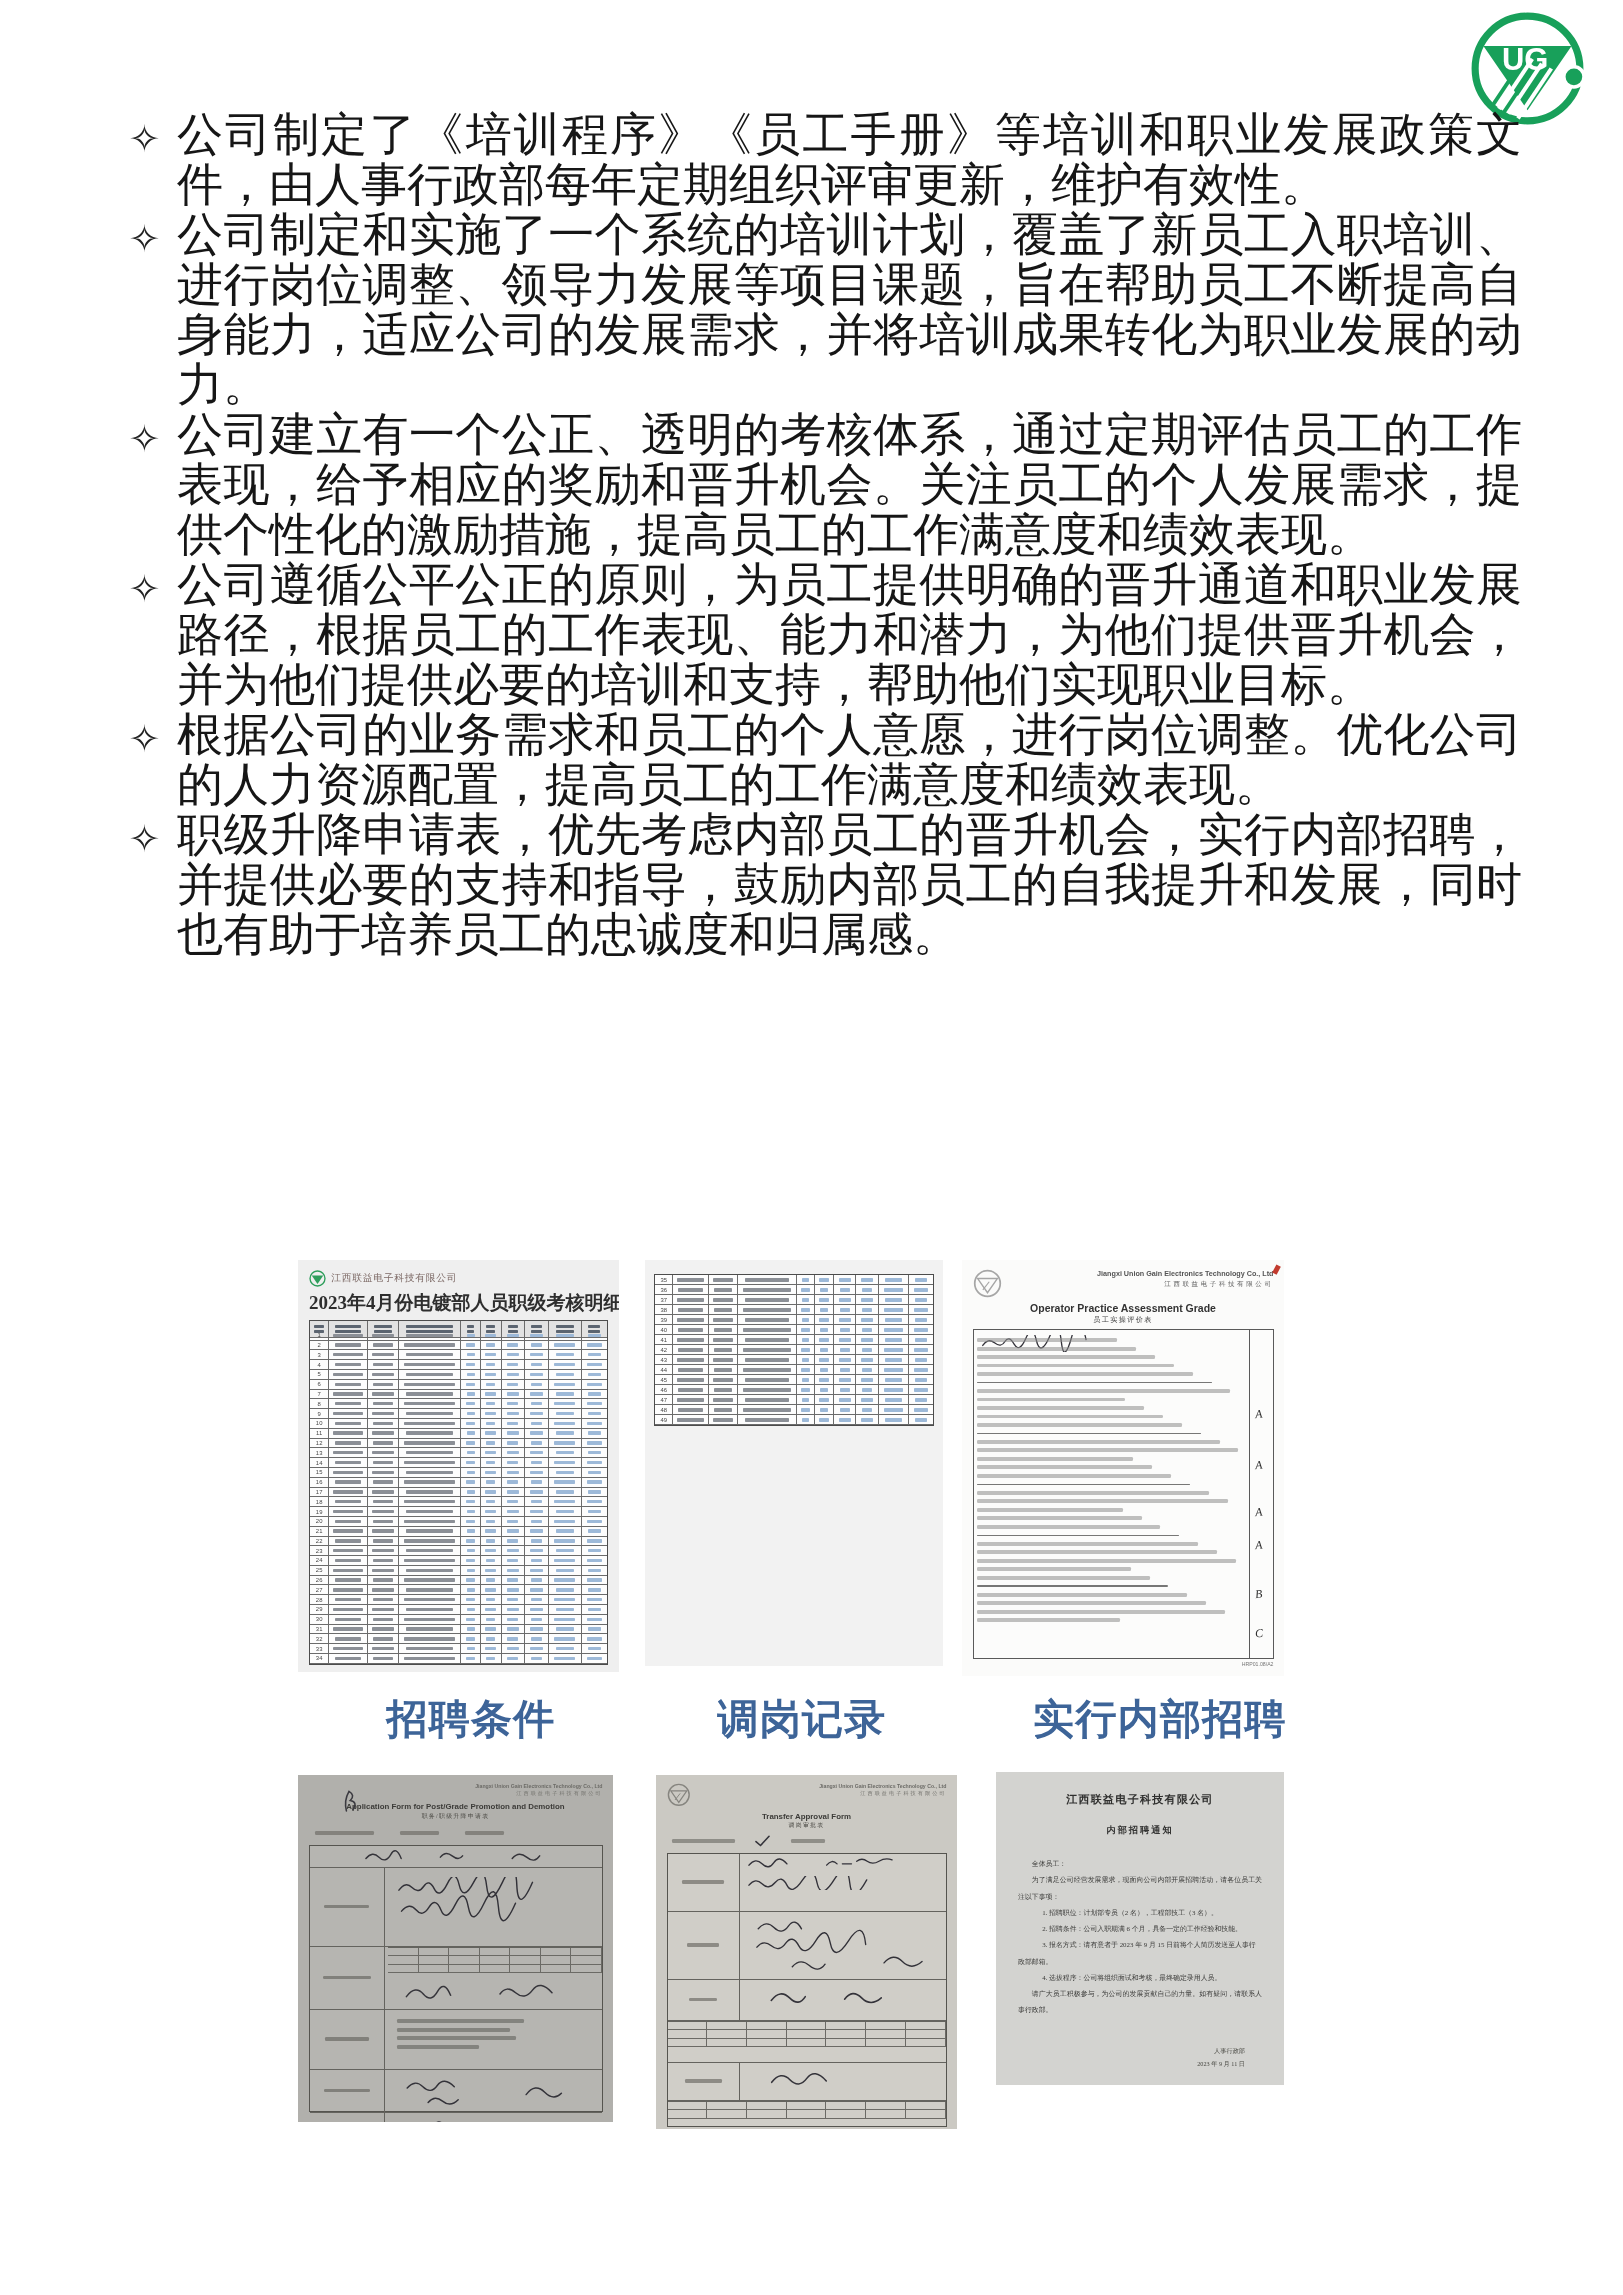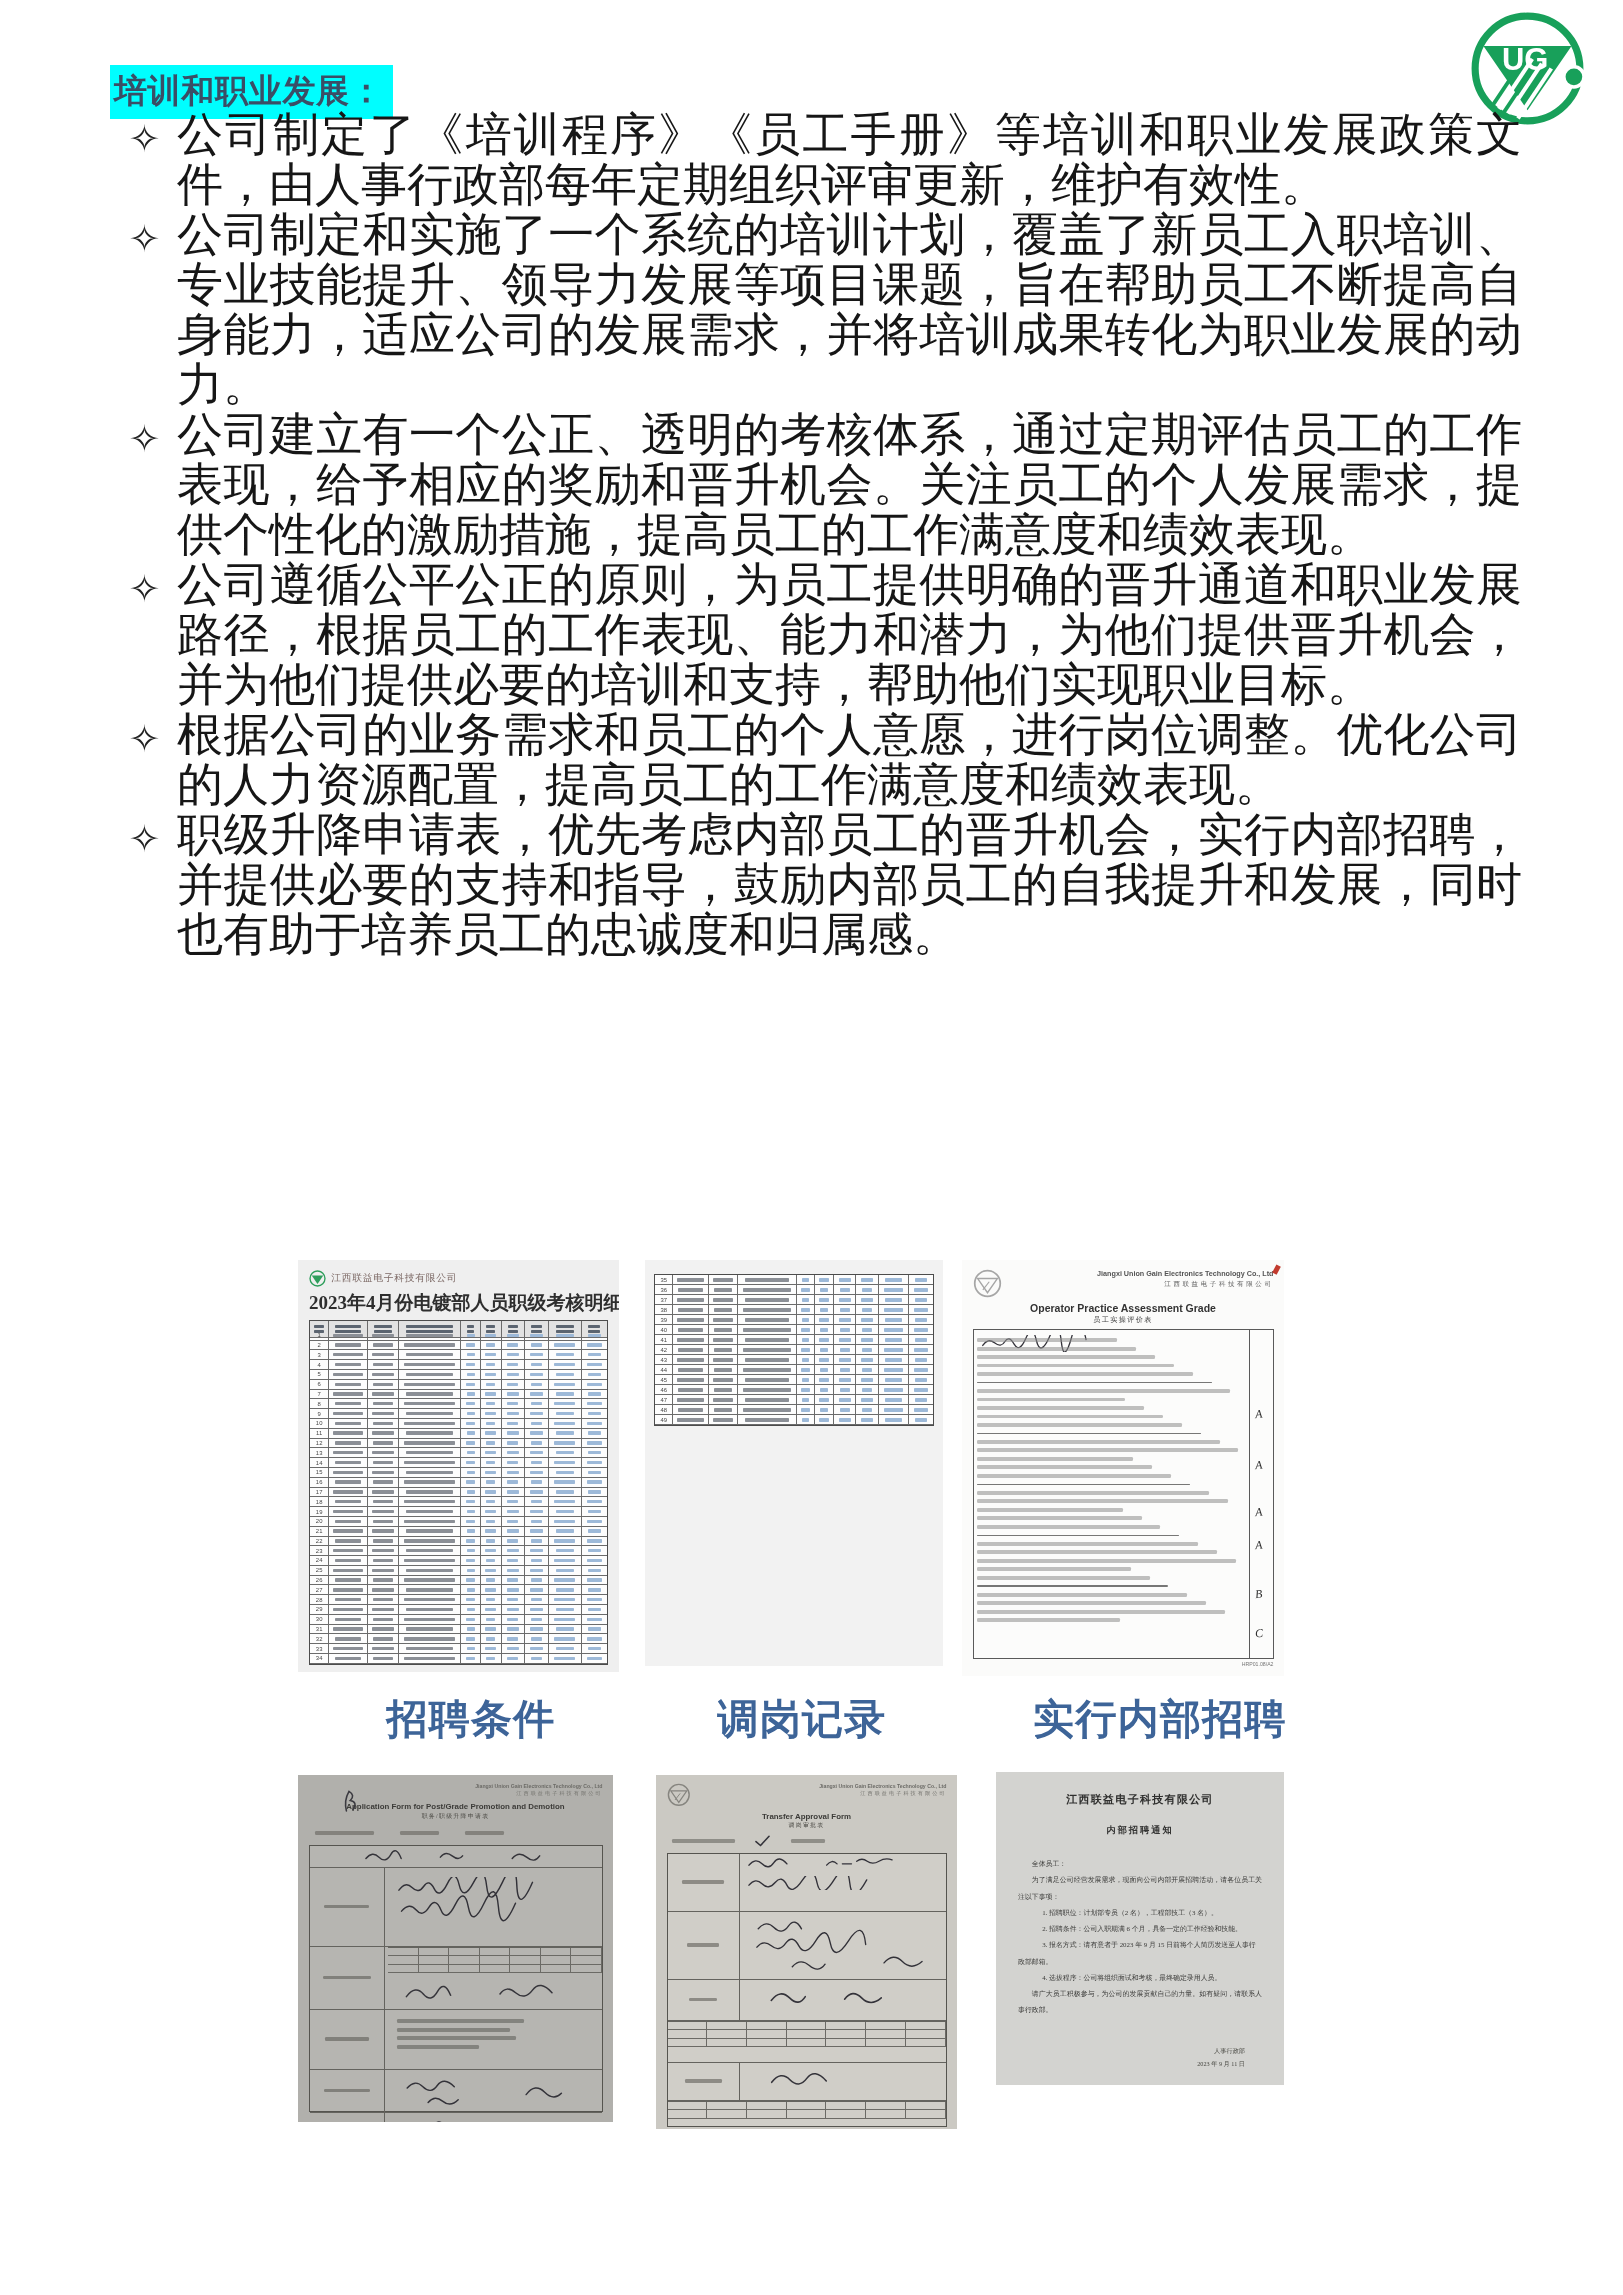--- a/index.html
+++ b/index.html
@@ -127,26 +127,25 @@
       <g stroke="#18a05a" stroke-width="3.2">
         <line x1="20" y1="82" x2="44" y2="46"></line>
         <line x1="28" y1="90" x2="52" y2="54"></line>
       </g>
       <text x="48" y="51" text-anchor="middle" font-family="Liberation Sans, sans-serif" font-size="26" font-weight="bold" fill="#ffffff">UG</text>
       <circle cx="89" cy="57" r="10" fill="#ffffff"></circle>
       <circle cx="89" cy="57" r="7" fill="#18a05a"></circle>
     </svg>
   </div>
 
-  <div id="main-heading" style="background-color: rgb(0, 254, 255); color: rgb(58, 78, 102);">培训和职业发展：</div>
 
   <div id="body-text">
     <ul id="bullet-list">
         <li class="bullet"><span class="bmark">✧</span><span>公司制定了《培训程序》《员工手册》等培训和职业发展政策文件，由人事行政部每年定期组织评审更新，维护有效性。</span></li>
-        <li class="bullet"><span class="bmark">✧</span><span>公司制定和实施了一个系统的培训计划，覆盖了新员工入职培训、专业技能提升、领导力发展等项目课题，旨在帮助员工不断提高自身能力，适应公司的发展需求，并将培训成果转化为职业发展的动力。</span></li>
+        <li class="bullet"><span class="bmark">✧</span><span>公司制定和实施了一个系统的培训计划，覆盖了新员工入职培训、进行岗位调整、领导力发展等项目课题，旨在帮助员工不断提高自身能力，适应公司的发展需求，并将培训成果转化为职业发展的动力。</span></li>
         <li class="bullet"><span class="bmark">✧</span><span>公司建立有一个公正、透明的考核体系，通过定期评估员工的工作表现，给予相应的奖励和晋升机会。关注员工的个人发展需求，提供个性化的激励措施，提高员工的工作满意度和绩效表现。</span></li>
         <li class="bullet"><span class="bmark">✧</span><span>公司遵循公平公正的原则，为员工提供明确的晋升通道和职业发展路径，根据员工的工作表现、能力和潜力，为他们提供晋升机会，并为他们提供必要的培训和支持，帮助他们实现职业目标。</span></li>
         <li class="bullet"><span class="bmark">✧</span><span>根据公司的业务需求和员工的个人意愿，进行岗位调整。优化公司的人力资源配置，提高员工的工作满意度和绩效表现。</span></li>
         <li class="bullet"><span class="bmark">✧</span><span>职级升降申请表，优先考虑内部员工的晋升机会，实行内部招聘，并提供必要的支持和指导，鼓励内部员工的自我提升和发展，同时也有助于培养员工的忠诚度和归属感。</span></li>
       </ul>
   </div>
 
 
   <div class="scan" id="scan-roster1">
     <div class="roster-head">

